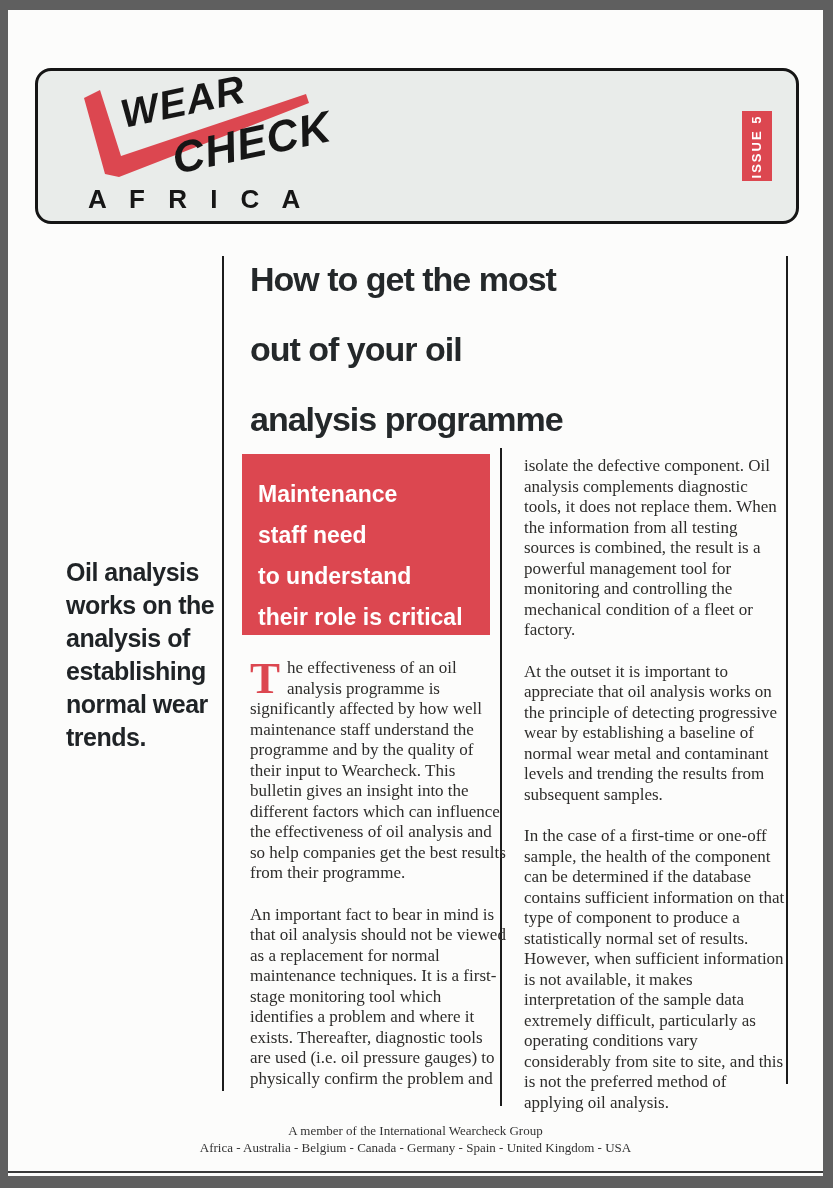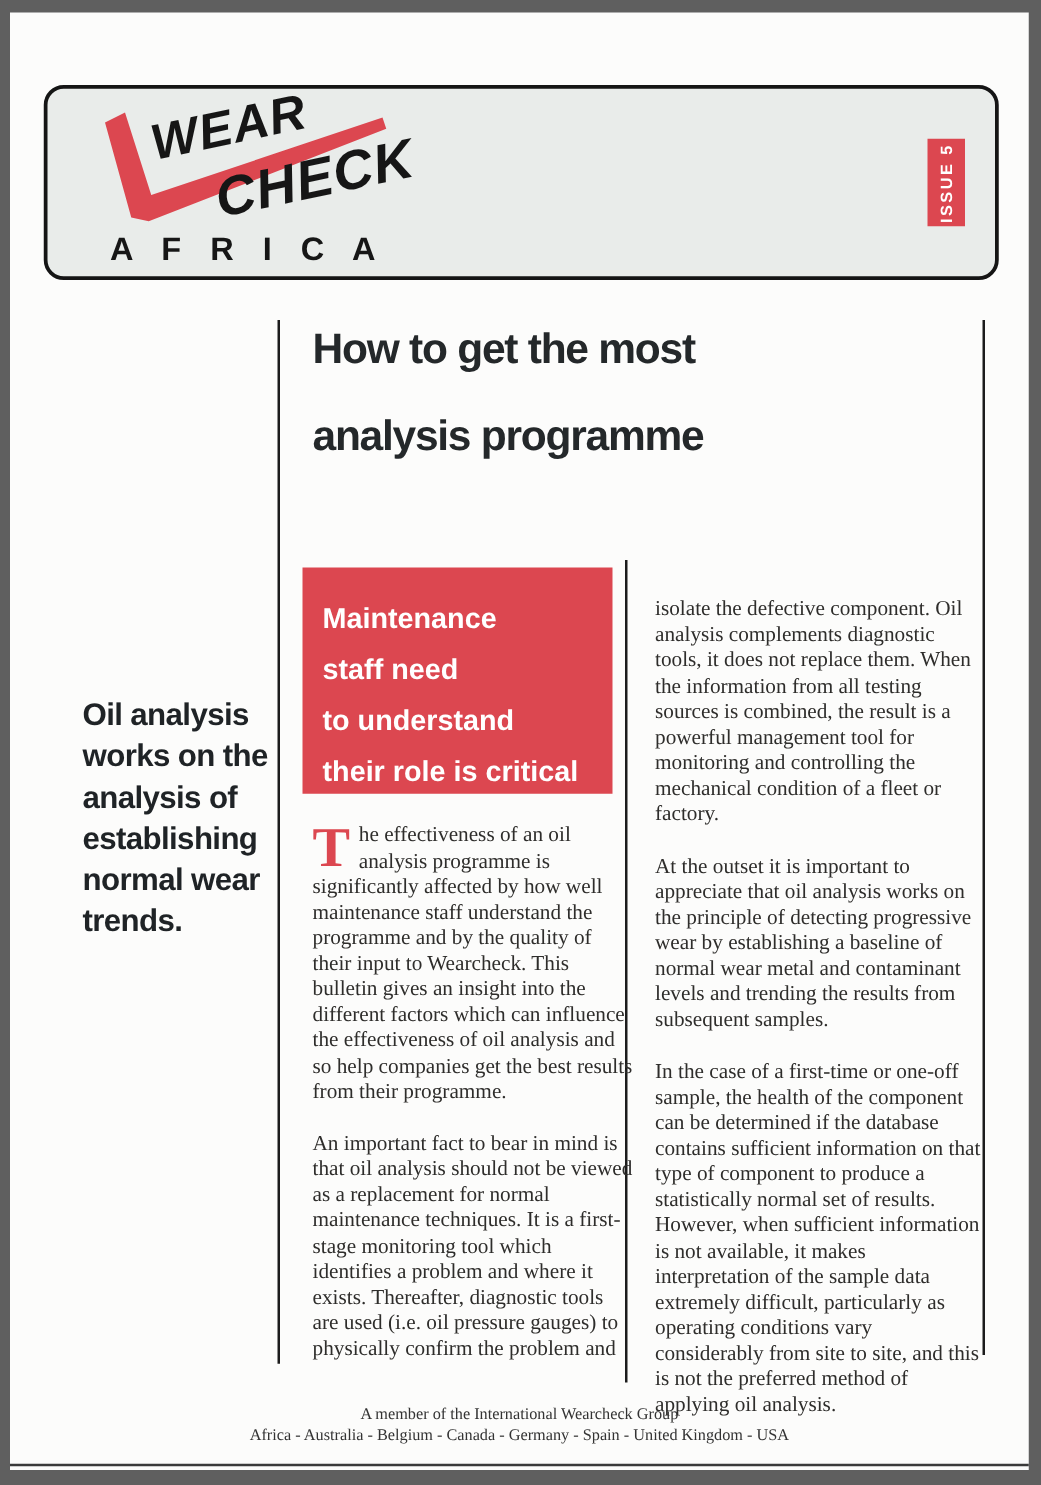--- a/index.html
+++ b/index.html
@@ -48,21 +48,21 @@
   
   .pullquote{
     position:absolute;left:234px;top:444px;width:248px;height:181px;
     background:var(--red,#dc4750);color:#fff;padding:20px 0 0 16px;box-sizing:border-box;
   }
   .pullquote div{font-weight:700;font-size:23px;line-height:41px;}
   
   .col{position:absolute;font-family:"Liberation Serif",serif;color:#2e2d2b;}
   .col p{margin:0 0 21px 0;font-size:17px;line-height:20.5px;text-align:left;}
   .col1{left:242px;top:648px;width:256px;}
-  .col2{left:516px;top:446px;width:264px;margin-top:21px;}
+  .col2{left:516px;top:446px;width:264px;}
   .dropcap{
     float:left;color:var(--red,#dc4750);font-size:45px;line-height:36px;
     padding:2px 7px 0 0;font-weight:600;font-family:"Liberation Serif",serif;
   }
   
   .footer{
     position:absolute;left:0;top:1112px;width:100%;text-align:center;
     font-family:"Liberation Serif",serif;color:#333;
   }
   .footer div{font-size:13px;line-height:17px;}
@@ -87,20 +87,21 @@
       <span>ISSUE 5</span>
     </div>
   </div>
 
   <div class="vrule left"></div>
   <div class="vrule mid"></div>
   <div class="vrule right"></div>
 
   <div class="title">
     <div>How to get the most</div>
+    <div>out of your oil</div>
     <div>analysis programme</div>
   </div>
 
   <div class="sidebar">
     <div>Oil analysis</div>
     <div>works on the</div>
     <div>analysis of</div>
     <div>establishing</div>
     <div>normal wear</div>
     <div>trends.</div>

